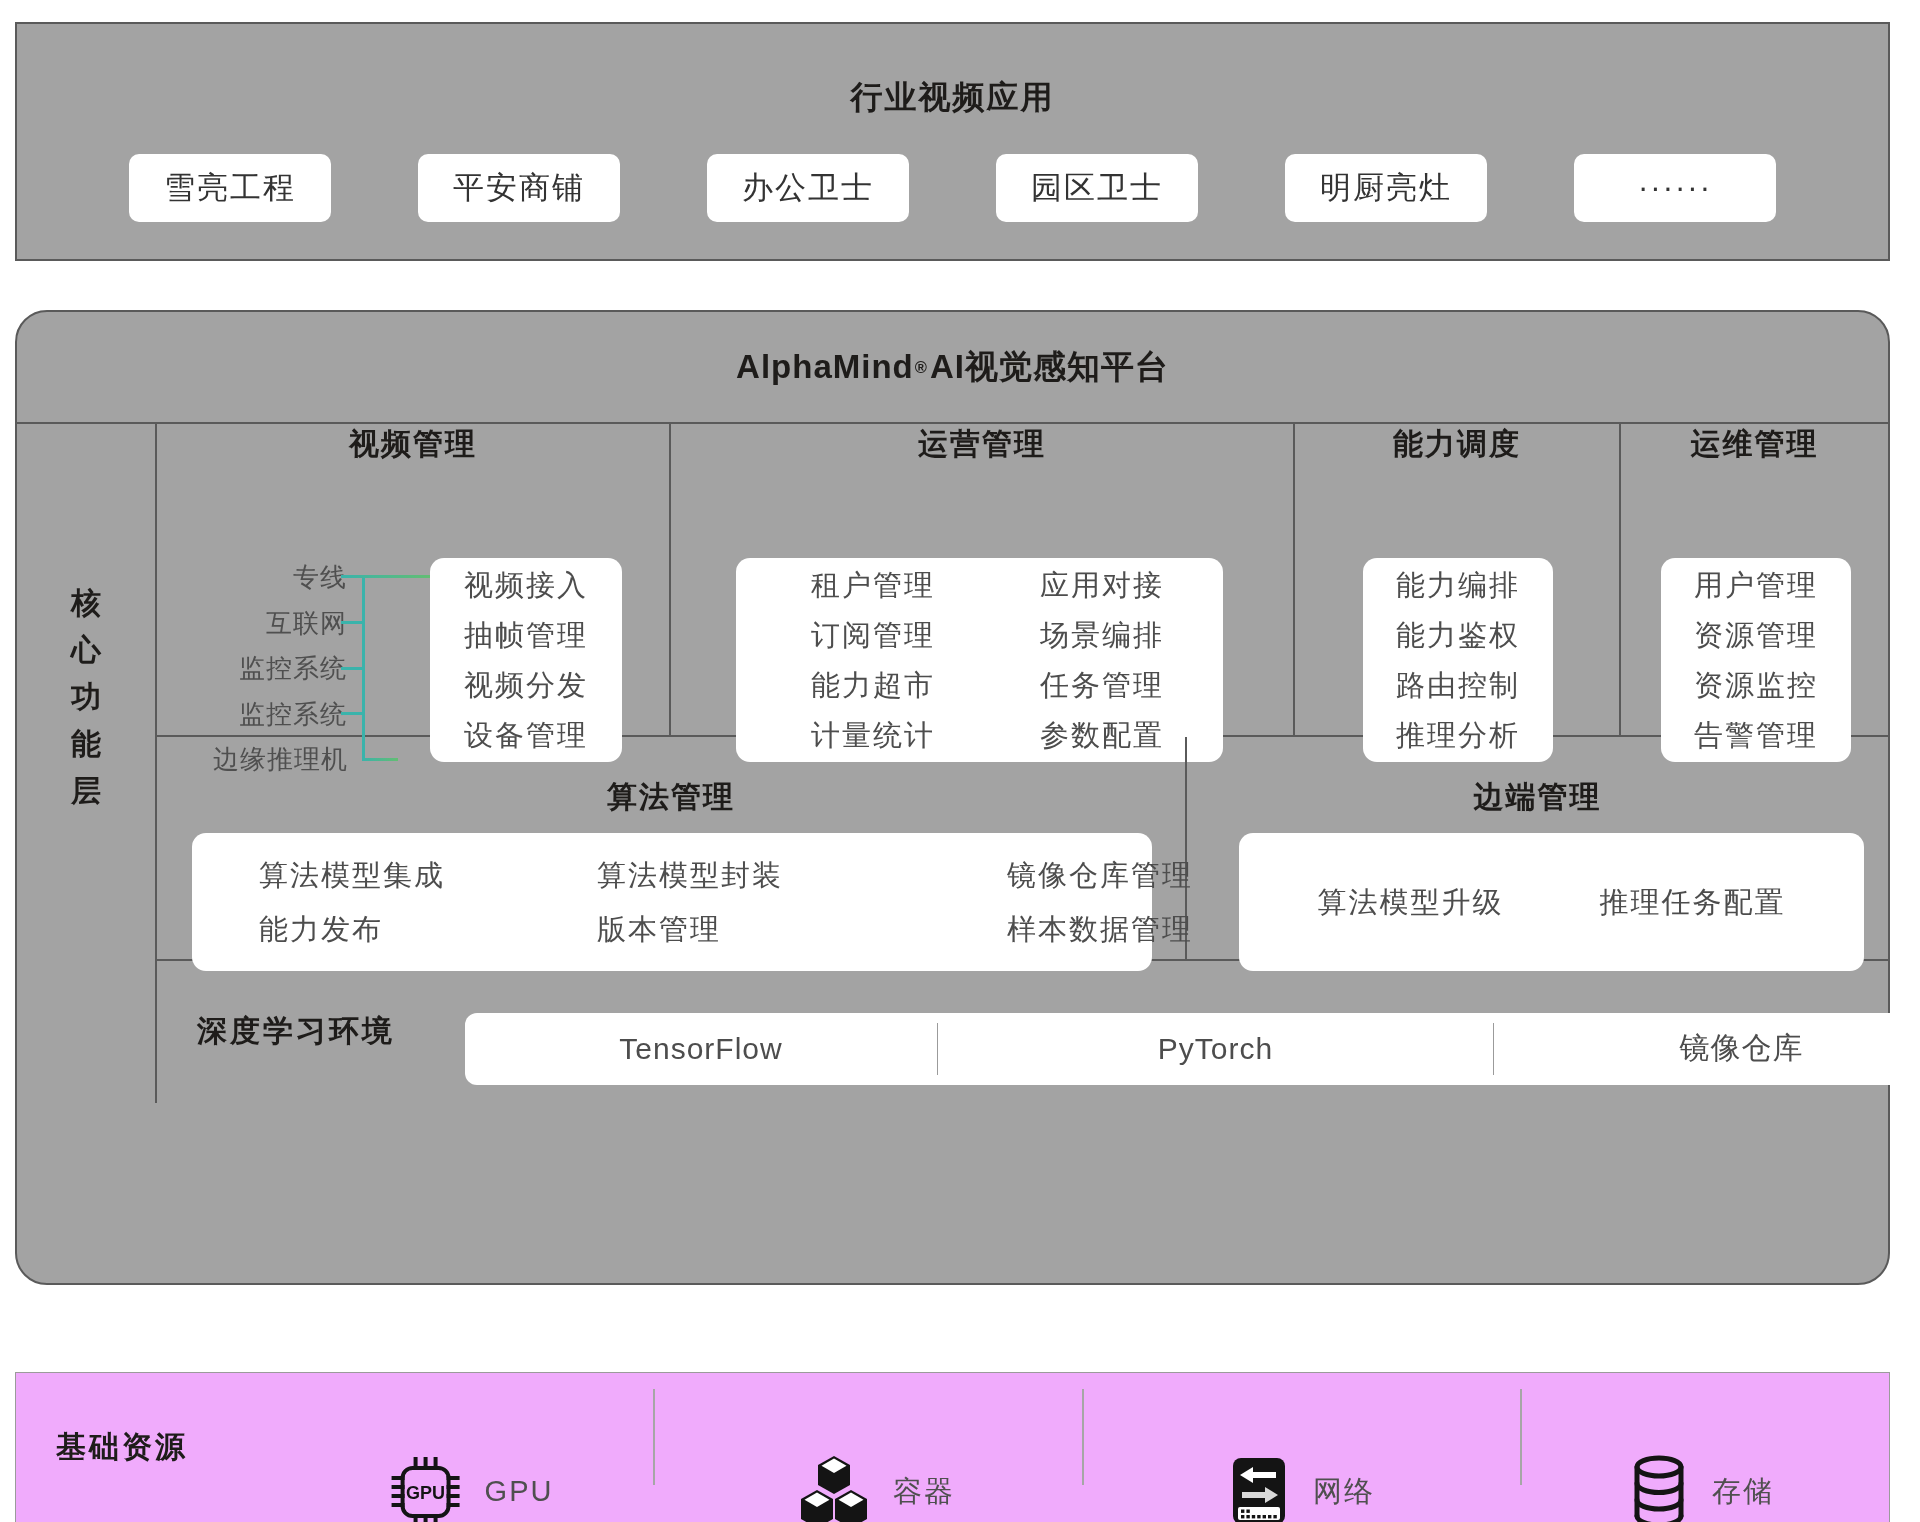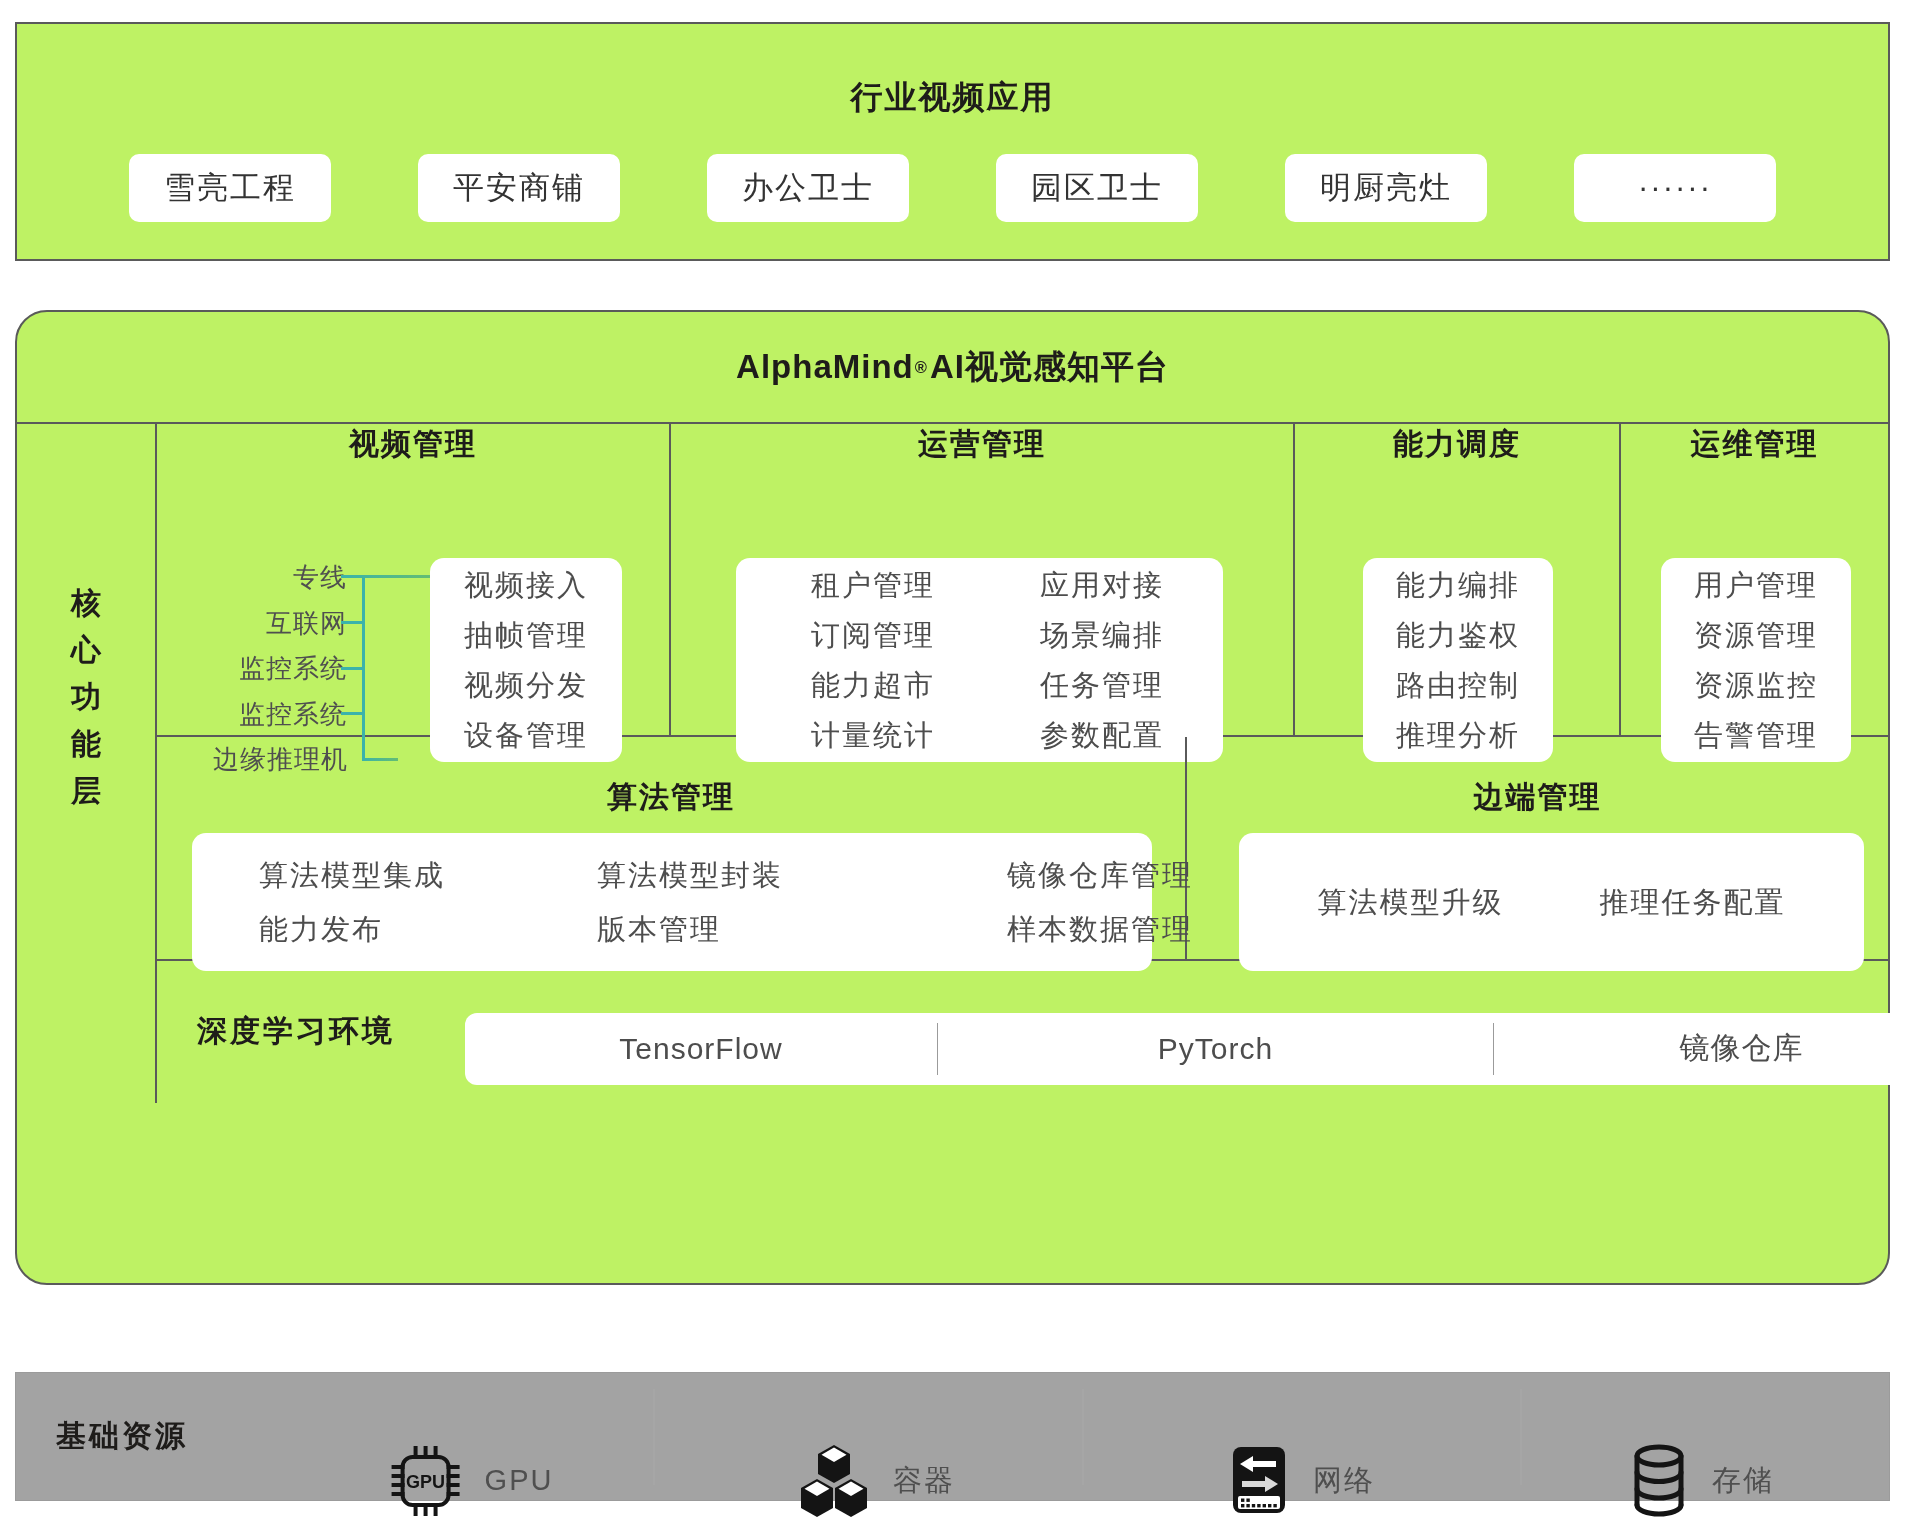--- a/index.html
+++ b/index.html
@@ -1,21 +1,21 @@
 <!DOCTYPE html>
 <html><head>
 <meta charset="utf-8">
 <style>
   html,body{margin:0;padding:0;background:#ffffff;}
   *{box-sizing:border-box;}
   body{font-family:"Liberation Sans","DejaVu Sans",sans-serif;color:#1e1c1a;}
   .canvas{position:relative;width:1920px;height:1522px;background:#ffffff;overflow:hidden;}
 
   
-  .panel{position:absolute;background:#bef264;border:2px solid #5a5a5a;}
+  .panel{position:absolute;background:#a3a3a3;border:2px solid #5a5a5a;}
   .sec-title{font-size:30px;font-weight:700;letter-spacing:2px;color:#1e1c1a;text-align:center;}
   .item{font-size:29px;letter-spacing:2px;color:#4d4d4d;line-height:29px;white-space:nowrap;}
   .whitebox{position:absolute;background:#ffffff;border-radius:14px;}
 
   
   .top-panel{left:15px;top:22px;width:1875px;height:239px;}
   .top-title{padding-top:52px;font-size:32px;font-weight:700;letter-spacing:2px;text-align:center;}
   .chip-row{display:flex;justify-content:center;gap:87px;margin-top:34px;}
   .chip{min-width:202px;height:68px;background:#fff;border-radius:10px;display:flex;align-items:center;justify-content:center;font-size:31px;letter-spacing:2px;color:#333;padding:0 30px;}
 
@@ -62,21 +62,21 @@
 
   
   .dl-row{position:relative;height:180px;}
   .dl-label{position:absolute;left:40px;top:0;height:100%;display:flex;align-items:center;font-size:30px;font-weight:700;letter-spacing:3px;}
   .dl-bar{position:absolute;left:308px;top:52px;width:1524px;height:72px;background:#fff;border-radius:12px;display:flex;align-items:center;}
   .dl-cell{display:flex;align-items:center;justify-content:center;font-size:30px;color:#4d4d4d;letter-spacing:1px;height:100%;}
   .dl-c1{width:472px;} .dl-c2{width:555px;} .dl-c3{width:495px;}
   .dl-sep{width:1px;height:52px;background:#9b9b9b;flex:none;}
 
   
-  .bottom-panel{position:absolute;left:15px;top:1372px;width:1875px;height:129px;background:#a3a3a3;border:1.5px solid #9b9b9b;}
+  .bottom-panel{position:absolute;left:15px;top:1372px;width:1875px;height:151px;background:#f0abfc;border:1.5px solid #9b9b9b;}
   .br-label{position:absolute;left:40px;top:0;height:100%;display:flex;align-items:center;font-size:30px;font-weight:700;letter-spacing:3px;}
   .br-group{position:absolute;top:0;height:100%;display:flex;align-items:center;gap:22px;transform:translateX(-50%);margin-top:44px;}
   .br-g1{left:455px;} .br-g2{left:860px;} .br-g3{left:1285px;} .br-g4{left:1685px;}
   .br-sep{position:absolute;top:16px;width:2px;height:96px;background:#a6a6a6;}
   .br-s1{left:637px;} .br-s2{left:1066px;} .br-s3{left:1504px;}
   .br-text{font-size:29px;color:#4f4f4f;letter-spacing:2px;}
   .icon svg{display:block;}
 </style>
 </head>
 <body>

